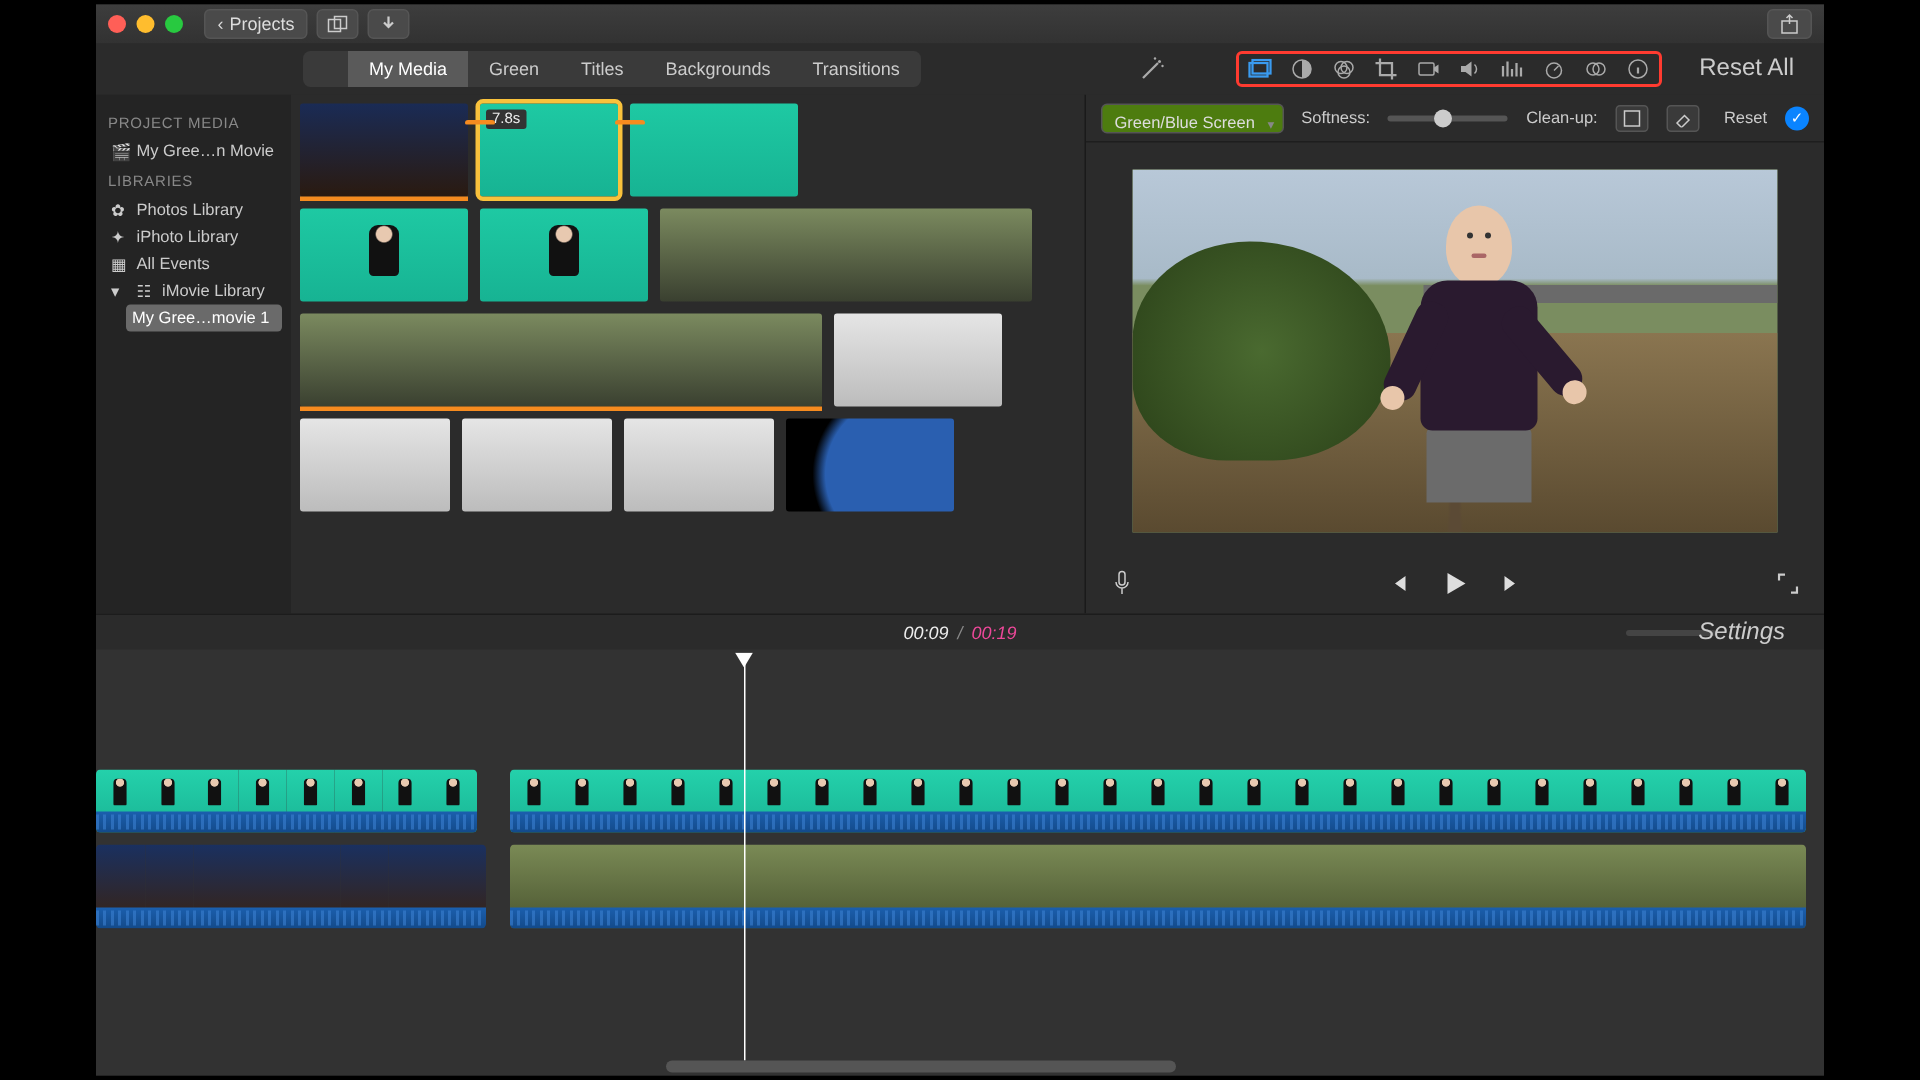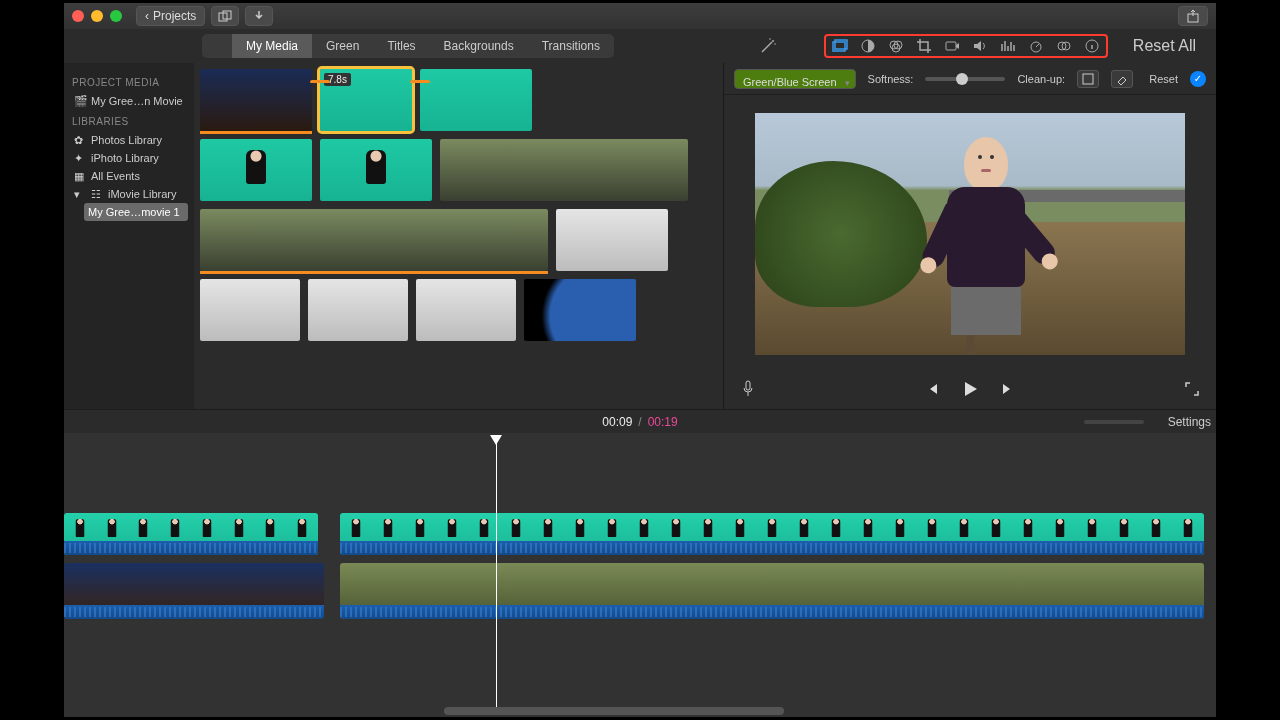--- a/index.html
+++ b/index.html
@@ -80,23 +80,23 @@
 .arm{position:absolute;top:12px;width:22px;height:70px;background:#2a1a2f;border-radius:10px;}
 .arm.l{left:-14px;transform:rotate(25deg);} .arm.r{right:-14px;transform:rotate(-40deg);}
 .hand{position:absolute;bottom:-8px;left:2px;width:16px;height:16px;background:#e8c6aa;border-radius:50%;}
 .legs{width:70px;height:50px;background:#6b6b6b;margin:-2px auto 0;border-radius:4px 4px 0 0;}
 .transport { height:40px; display:flex; align-items:center; justify-content:center; gap:18px; position:relative; }
 .mic { position:absolute; left:14px; }
 .full { position:absolute; right:14px; }
 .pbtn { width:20px; height:20px; display:flex; align-items:center; justify-content:center; color:#ddd; }
 
 
-.tc-row { height:24px; background:#2b2b2b; display:flex; align-items:center; justify-content:center; gap:6px; position:relative; border-top:1px solid #1c1c1c; }
+.tc-row { height:24px; background:#2b2b2b; display:flex; align-items:center; justify-content:center; gap:6px; position:relative; border-top:1px solid #1c1c1c;font-style:italic; }
 .tc-cur{color:#eee}.tc-dur{color:#ec4899}
-.settings { position:absolute; right:5px; color:#ccc; font-size:12px; }
+.settings { position:absolute; right:26px; color:#ccc; font-size:16px; }
 .zoom { position:absolute; right:72px; width:60px; height:4px; background:#444; border-radius:2px; }
 
 
 .timeline { flex:1; background:#323232; position:relative; overflow:hidden; }
 .playhead { position:absolute; top:4px; bottom:10px; width:1px; background:#fff; left:432px; }
 .playhead::before { content:""; position:absolute; top:-2px; left:-6px; width:12px; height:10px; background:#fff; clip-path:polygon(0 0,100% 0,50% 100%); }
 .clip-strip { position:absolute; height:42px; display:flex; border-radius:3px; overflow:hidden; }
 .clip-strip .audio { position:absolute; left:0; right:0; bottom:0; height:14px; background:linear-gradient(#1b5fae,#134a8a); }
 .clip-strip .audio::before { content:""; position:absolute; inset:2px 0; background:repeating-linear-gradient(90deg,#3a7fd0 0 2px,transparent 2px 5px); opacity:.6; }
 .frame { flex:1; min-width:28px; }

